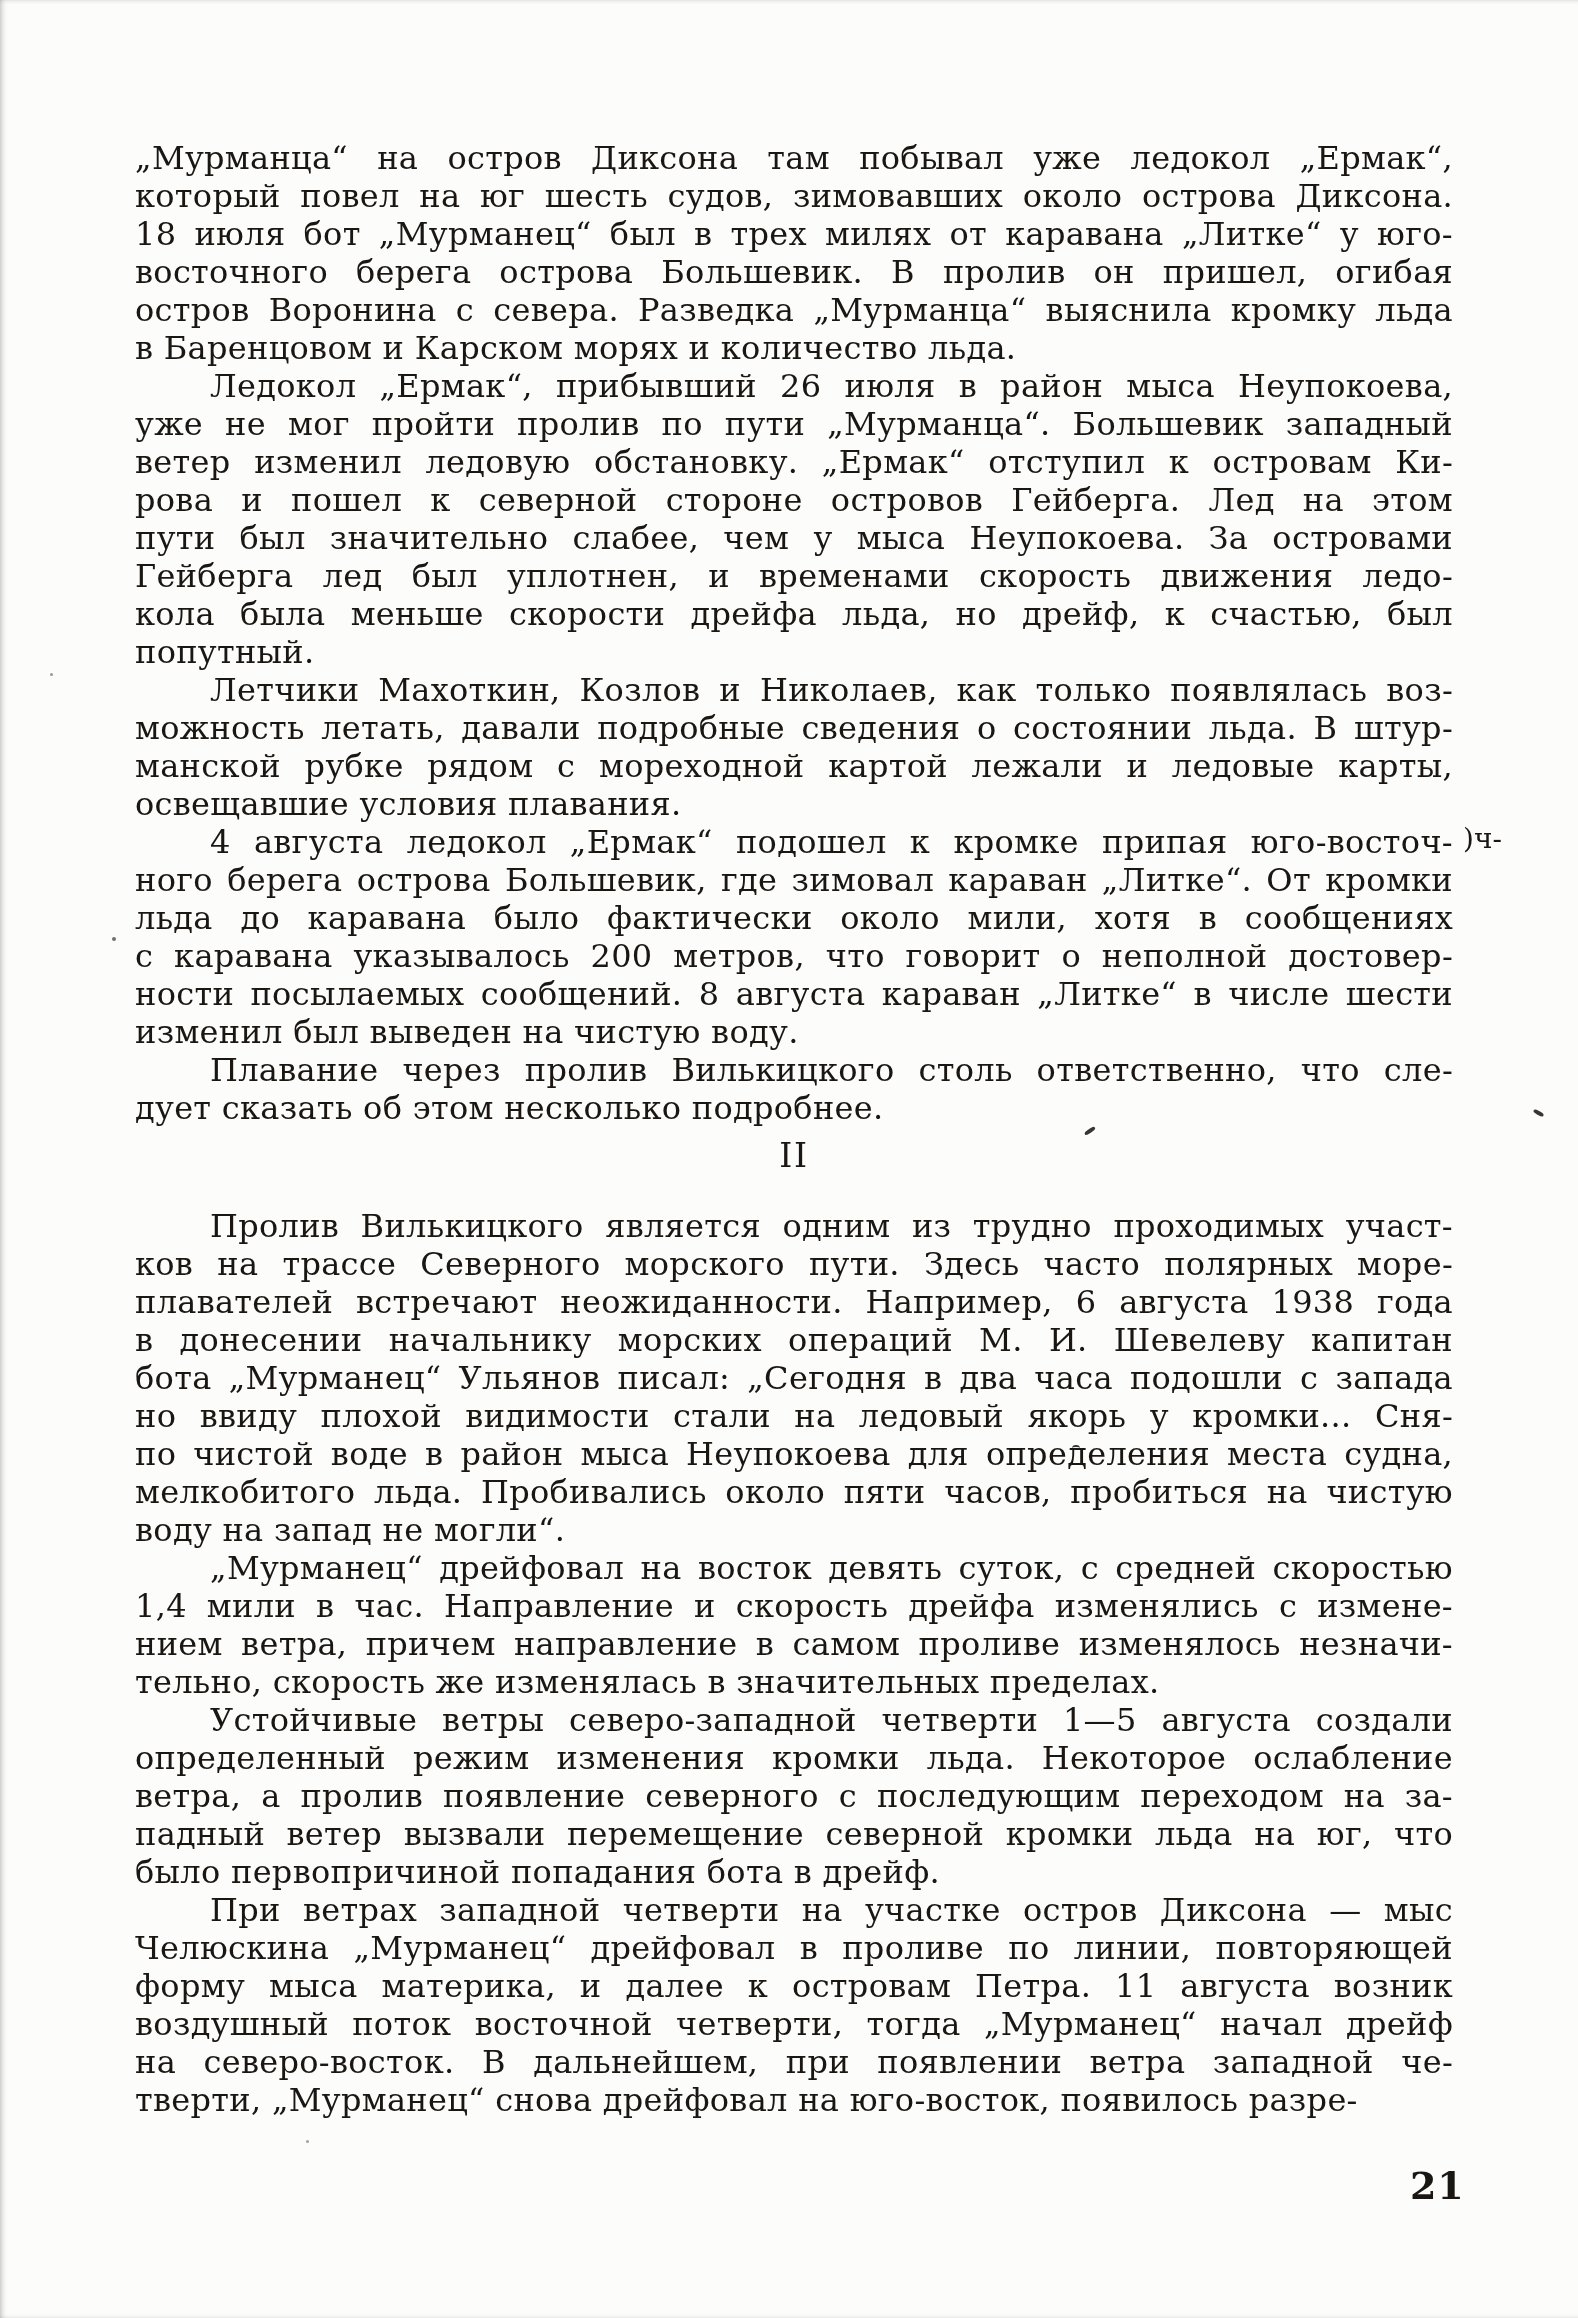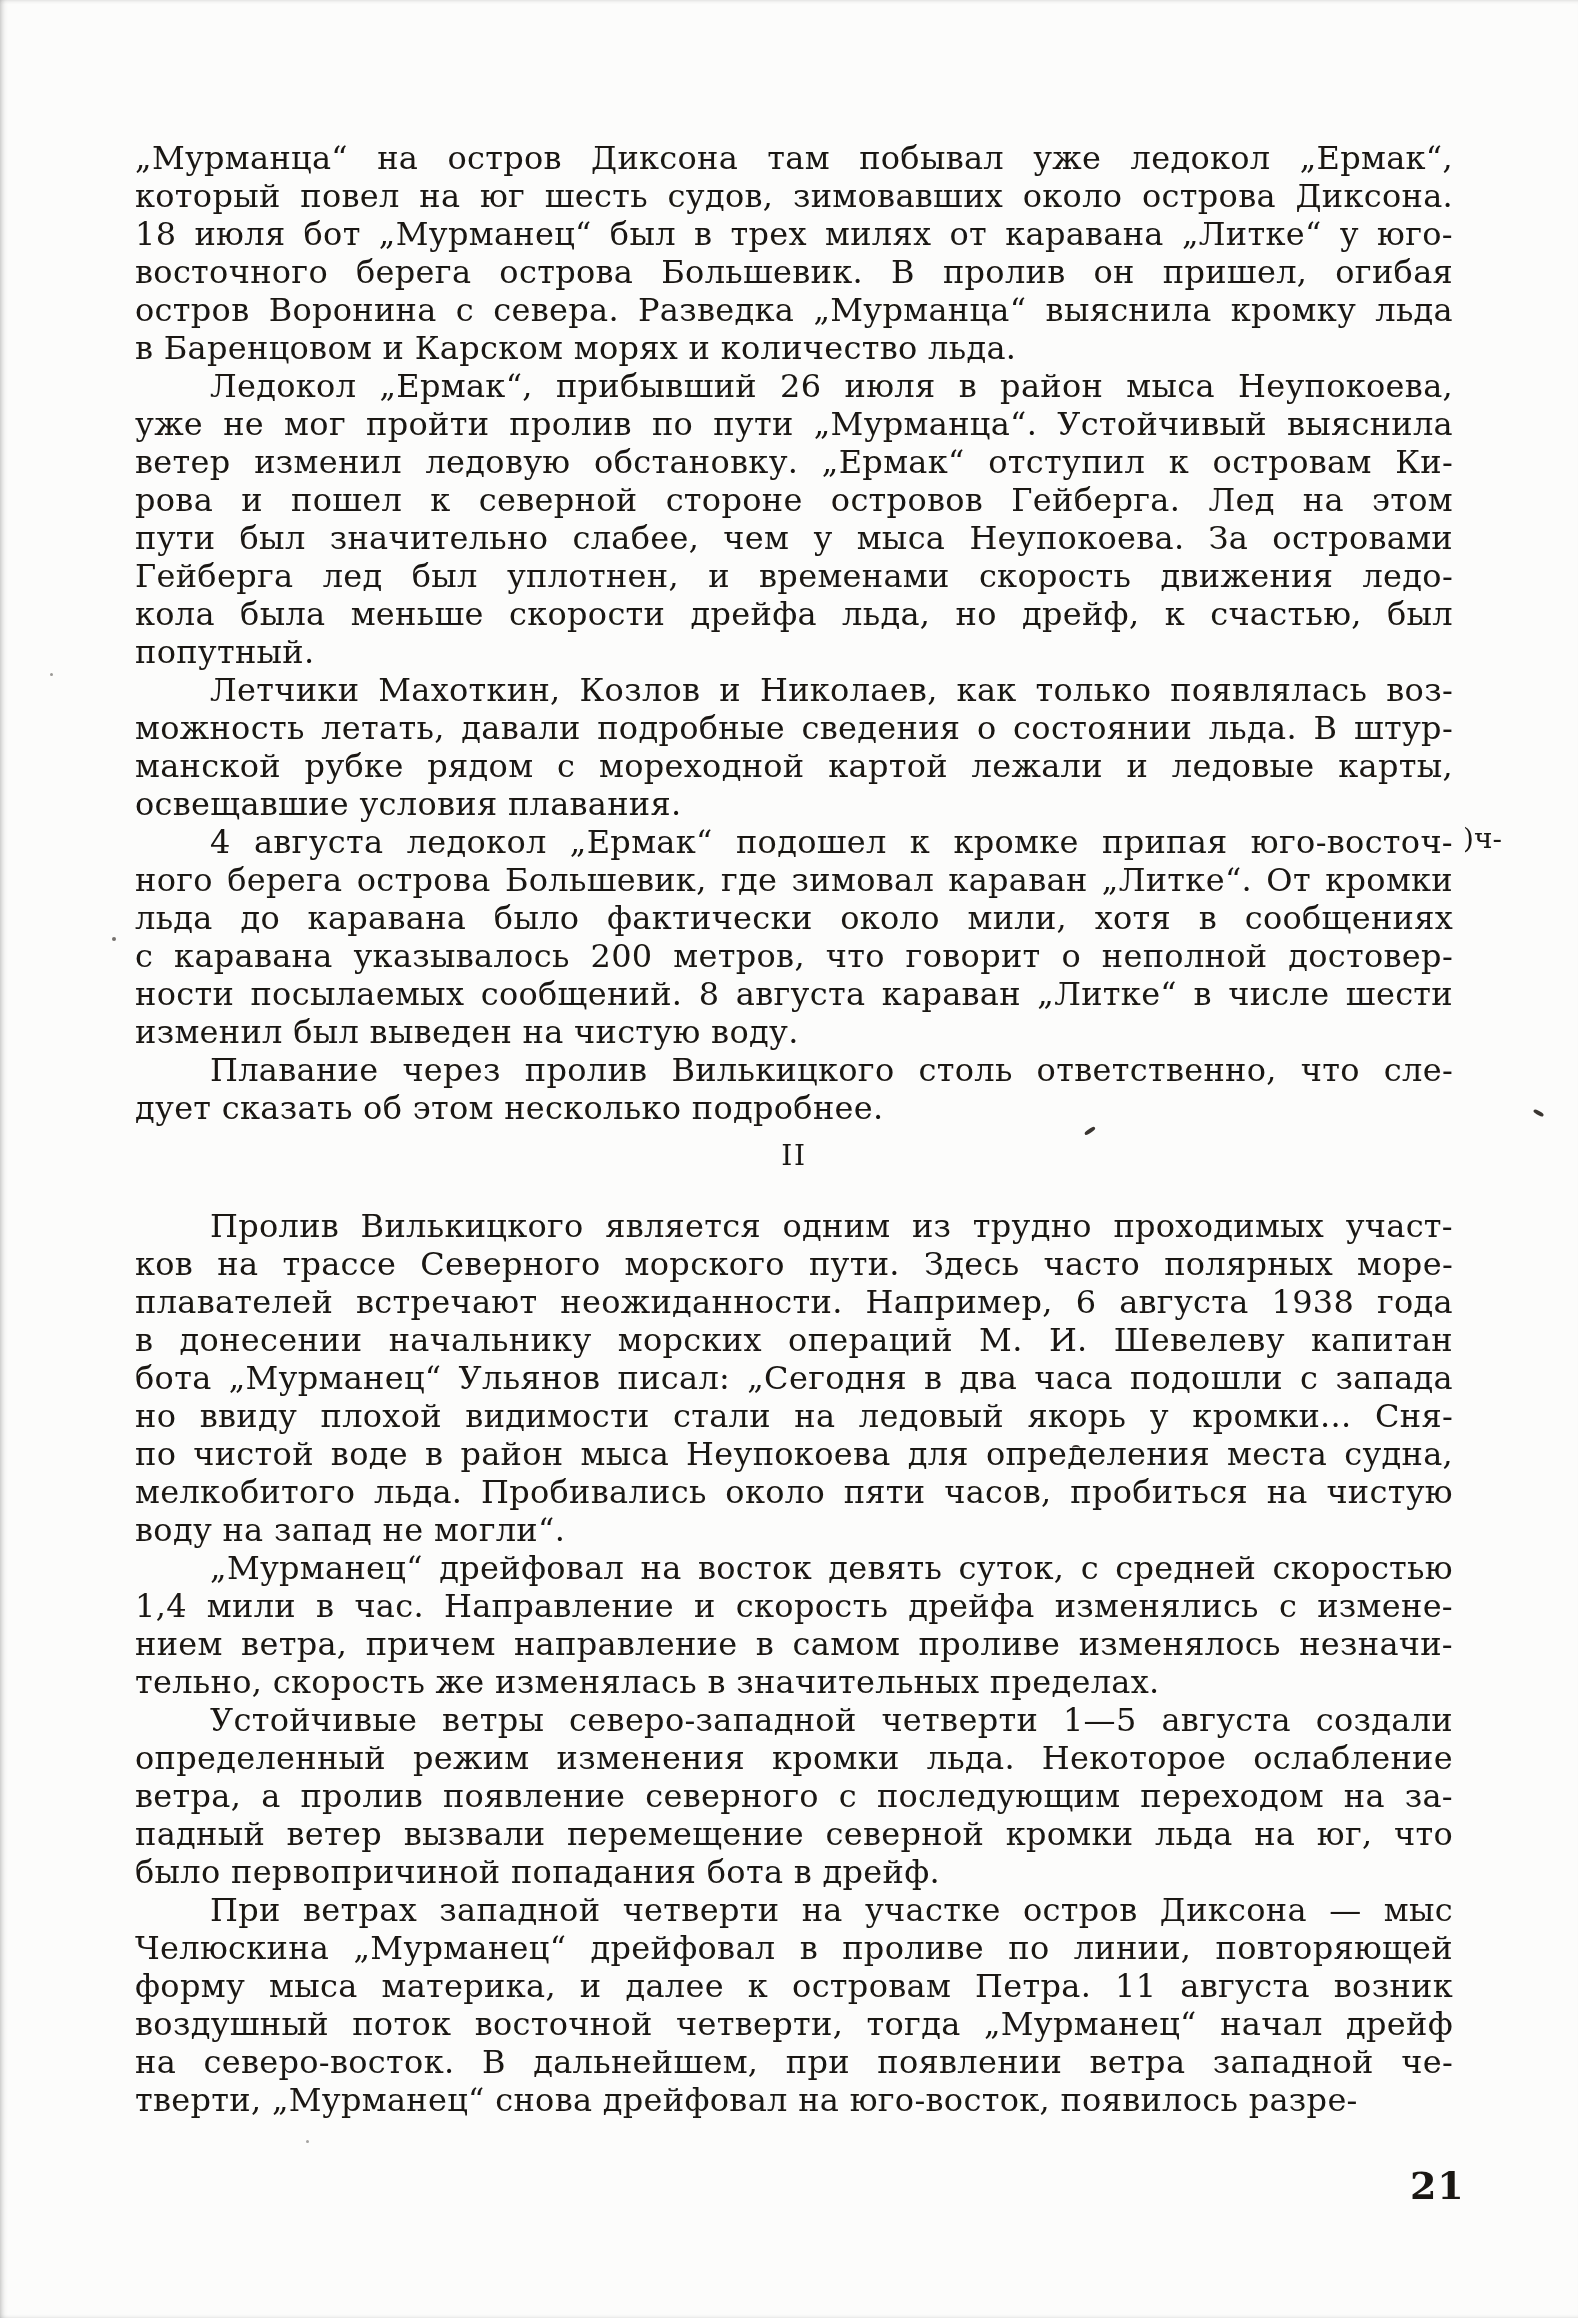--- a/index.html
+++ b/index.html
@@ -34,21 +34,21 @@
   }
   .line.last{
     text-align-last:left;
   }
   .para.indent .line:first-child{text-indent:75px;}
   .heading{
     text-align:center;
     margin-top:10px;
     margin-bottom:32px;
     height:38px;
-    font-size:28px;
+    font-size:33px;
     letter-spacing:1.7px;
     color:var(--ink);
   }
   .page-number{
     position:absolute;left:1410px;top:2163px;
     font-size:38px;font-weight:bold;color:var(--ink);
     letter-spacing:0.8px;
   }
   .margin-artifact{
     position:absolute;left:1463px;top:820px;
@@ -74,21 +74,21 @@
         <div class="para">
           <div class="line">„Мурманца“ на остров Диксона там побывал уже ледокол „Ермак“,</div>
           <div class="line">который повел на юг шесть судов, зимовавших около острова Диксона.</div>
           <div class="line">18 июля бот „Мурманец“ был в трех милях от каравана „Литке“ у юго-</div>
           <div class="line">восточного берега острова Большевик. В пролив он пришел, огибая</div>
           <div class="line">остров Воронина с севера. Разведка „Мурманца“ выяснила кромку льда</div>
           <div class="line last">в Баренцовом и Карском морях и количество льда.</div>
         </div>
         <div class="para indent">
           <div class="line">Ледокол „Ермак“, прибывший 26 июля в район мыса Неупокоева,</div>
-          <div class="line">уже не мог пройти пролив по пути „Мурманца“. Устойчивый выяснила</div>
+          <div class="line">уже не мог пройти пролив по пути „Мурманца“. Большевик западный</div>
           <div class="line">ветер изменил ледовую обстановку. „Ермак“ отступил к островам Ки-</div>
           <div class="line">рова и пошел к северной стороне островов Гейберга. Лед на этом</div>
           <div class="line">пути был значительно слабее, чем у мыса Неупокоева. За островами</div>
           <div class="line">Гейберга лед был уплотнен, и временами скорость движения ледо-</div>
           <div class="line">кола была меньше скорости дрейфа льда, но дрейф, к счастью, был</div>
           <div class="line last">попутный.</div>
         </div>
         <div class="para indent">
           <div class="line">Летчики Махоткин, Козлов и Николаев, как только появлялась воз-</div>
           <div class="line">можность летать, давали подробные сведения о состоянии льда. В штур-</div>

